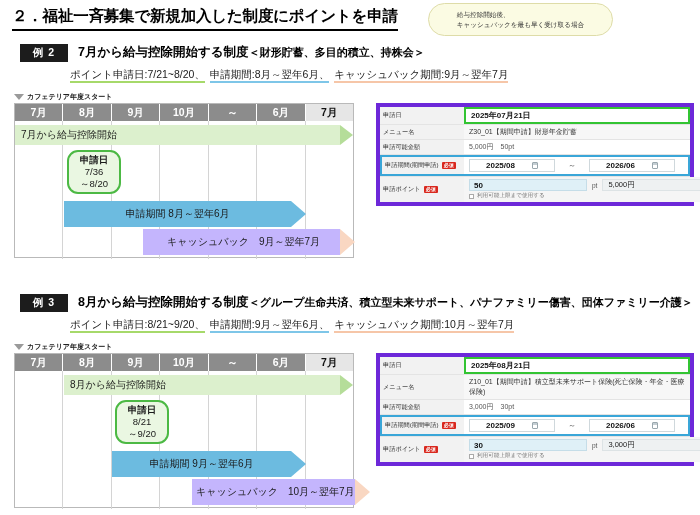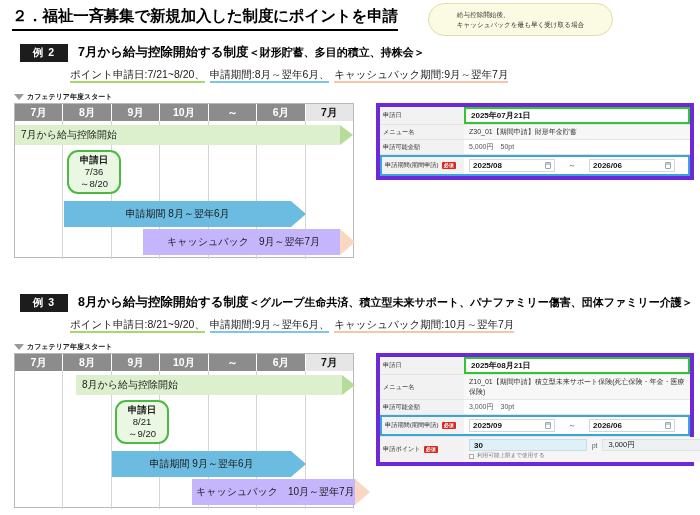--- a/index.html
+++ b/index.html
@@ -166,21 +166,21 @@
     border-top: 2px solid #3aa6d8; border-bottom: 2px solid #3aa6d8;
   }
   .frow.blue-row .flabel { border-left: 2px solid #3aa6d8; }
   .frow.blue-row .fvalue { border-right: 2px solid #3aa6d8; }
   .period-box {
     display: flex; align-items: center; gap: 0; width: 100%;
   }
   .date-field {
     display: flex; align-items: center; justify-content: space-between;
     background: #fff; border: 1px solid #cfd8dc;
-    height: 13px; width: 86px; padding: 0 3px;
+    height: 13px; width: 86px; padding: 0 16px;
   }
   .date-field .dtxt { font-size: 8px; font-weight: bold; color: #111; }
   .cal-icon {
     width: 6px; height: 7px; border: 1px solid #9aa7ad; border-radius: 1px;
     position: relative; background: #fff;
   }
   .cal-icon::before {
     content: ""; position: absolute; left: 0; right: 0; top: 0;
     height: 2px; background: #c4ced3;
   }
@@ -307,20 +307,41 @@
                 <span class="cal-icon"></span>
               </div>
               <div class="tilde">～</div>
               <div class="date-field">
                 <span class="dtxt">2026/06</span>
                 <span class="cal-icon"></span>
               </div>
             </div>
           </div>
         </div>
+        <div class="frow pt-row">
+          <div class="flabel">
+            <span>申請ポイント</span>
+            <span class="req">必須</span>
+          </div>
+          <div class="fvalue">
+            <div class="pt-line">
+              <div class="pt-input">
+                <span>50</span>
+              </div>
+              <span class="pt-unit">pt</span>
+              <div class="pt-yen">
+                <span>5,000円</span>
+              </div>
+            </div>
+            <div class="pt-check">
+              <span class="chk"></span>
+              <span class="chk-label">利用可能上限まで使用する</span>
+            </div>
+          </div>
+        </div>
       </div>
     </div>
   </div>
 
   <div class="example" style="top:294px;">
     <div class="ex-badge">例 3</div>
     <div class="ex-heading">
       <span>8月から給与控除開始する制度</span><span class="sub-scope">＜グループ生命共済、積立型未来サポート、パナファミリー傷害、団体ファミリー介護＞</span>
     </div>
     <div class="ex-sub">
@@ -347,21 +368,21 @@
           <div class="tl-cols">
             <div class="col"></div>
             <div class="col"></div>
             <div class="col"></div>
             <div class="col"></div>
             <div class="col"></div>
             <div class="col"></div>
             <div class="col"></div>
           </div>
 
-          <div class="bar green" style="left:49px; top:4px; width:291px;padding-left:12px;">
+          <div class="bar green" style="left:49px; top:4px; width:291px;">
             <div class="body" style="width:276px;">8月から給与控除開始</div>
             <div class="tip"></div>
           </div>
 
           <div class="apply-pill" style="left:100px; top:29px;">
             <span class="l1">申請日</span>
             <span>8/21</span>
             <span>～9/20</span>
           </div>
 

